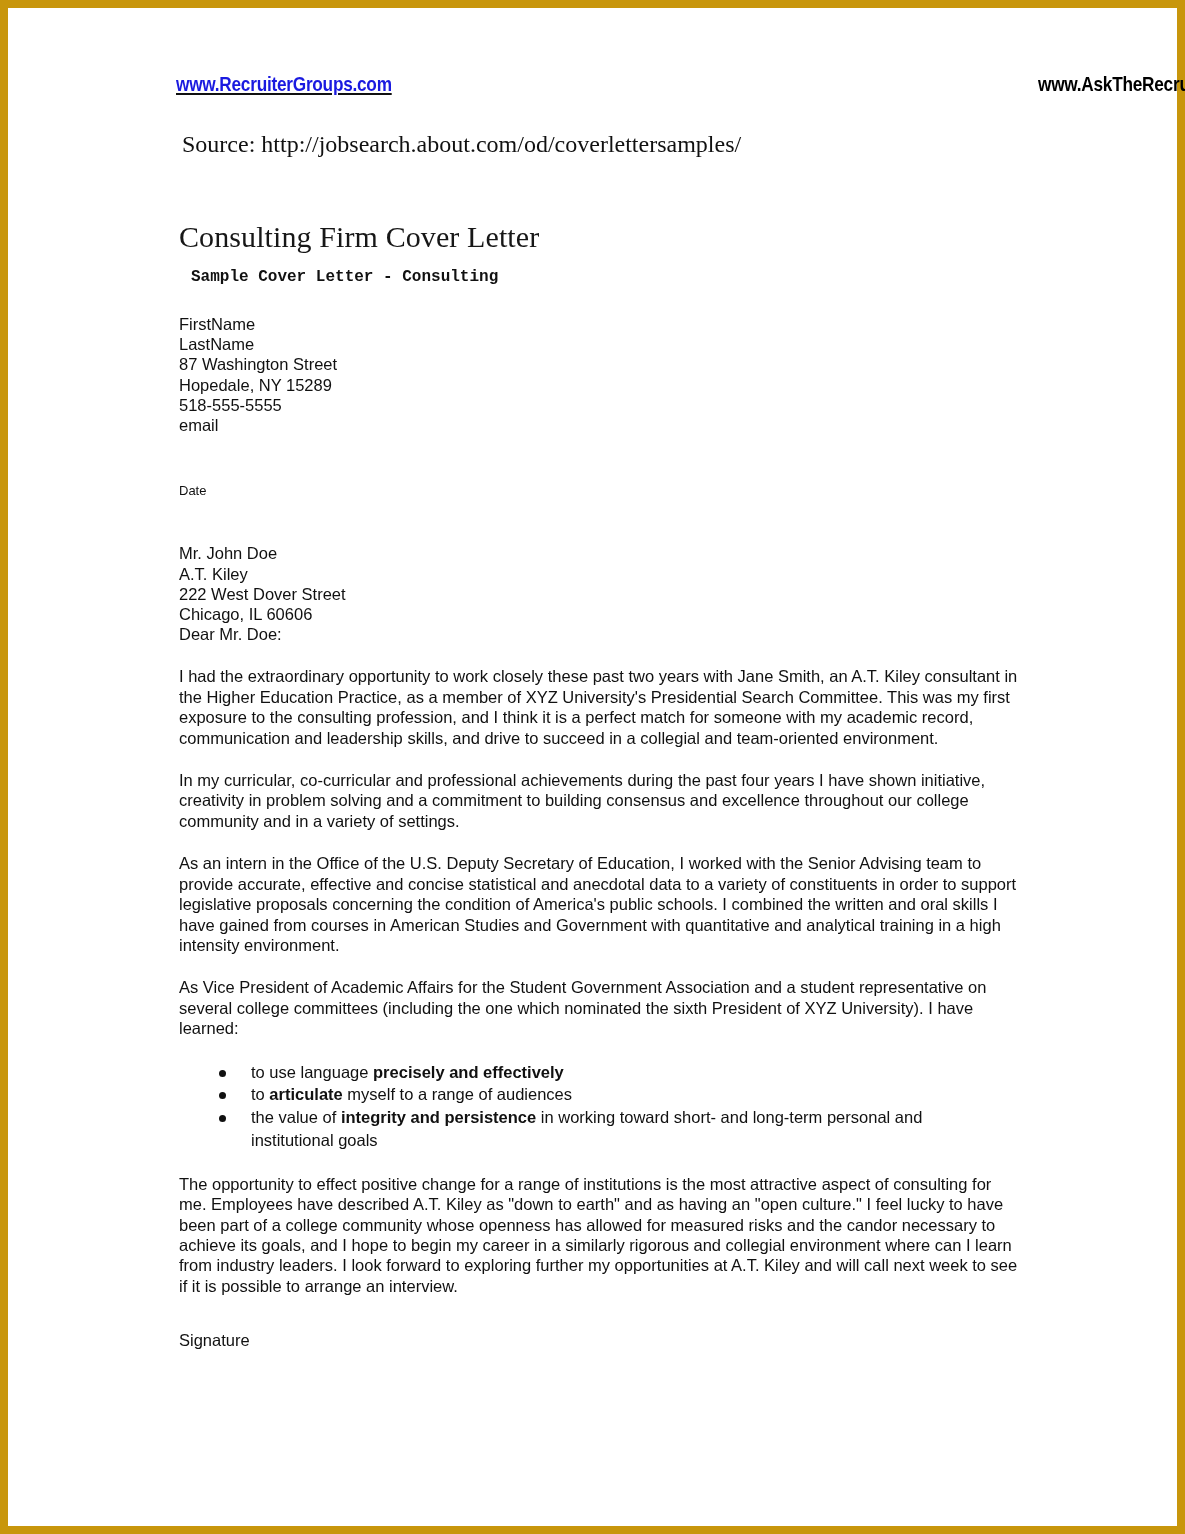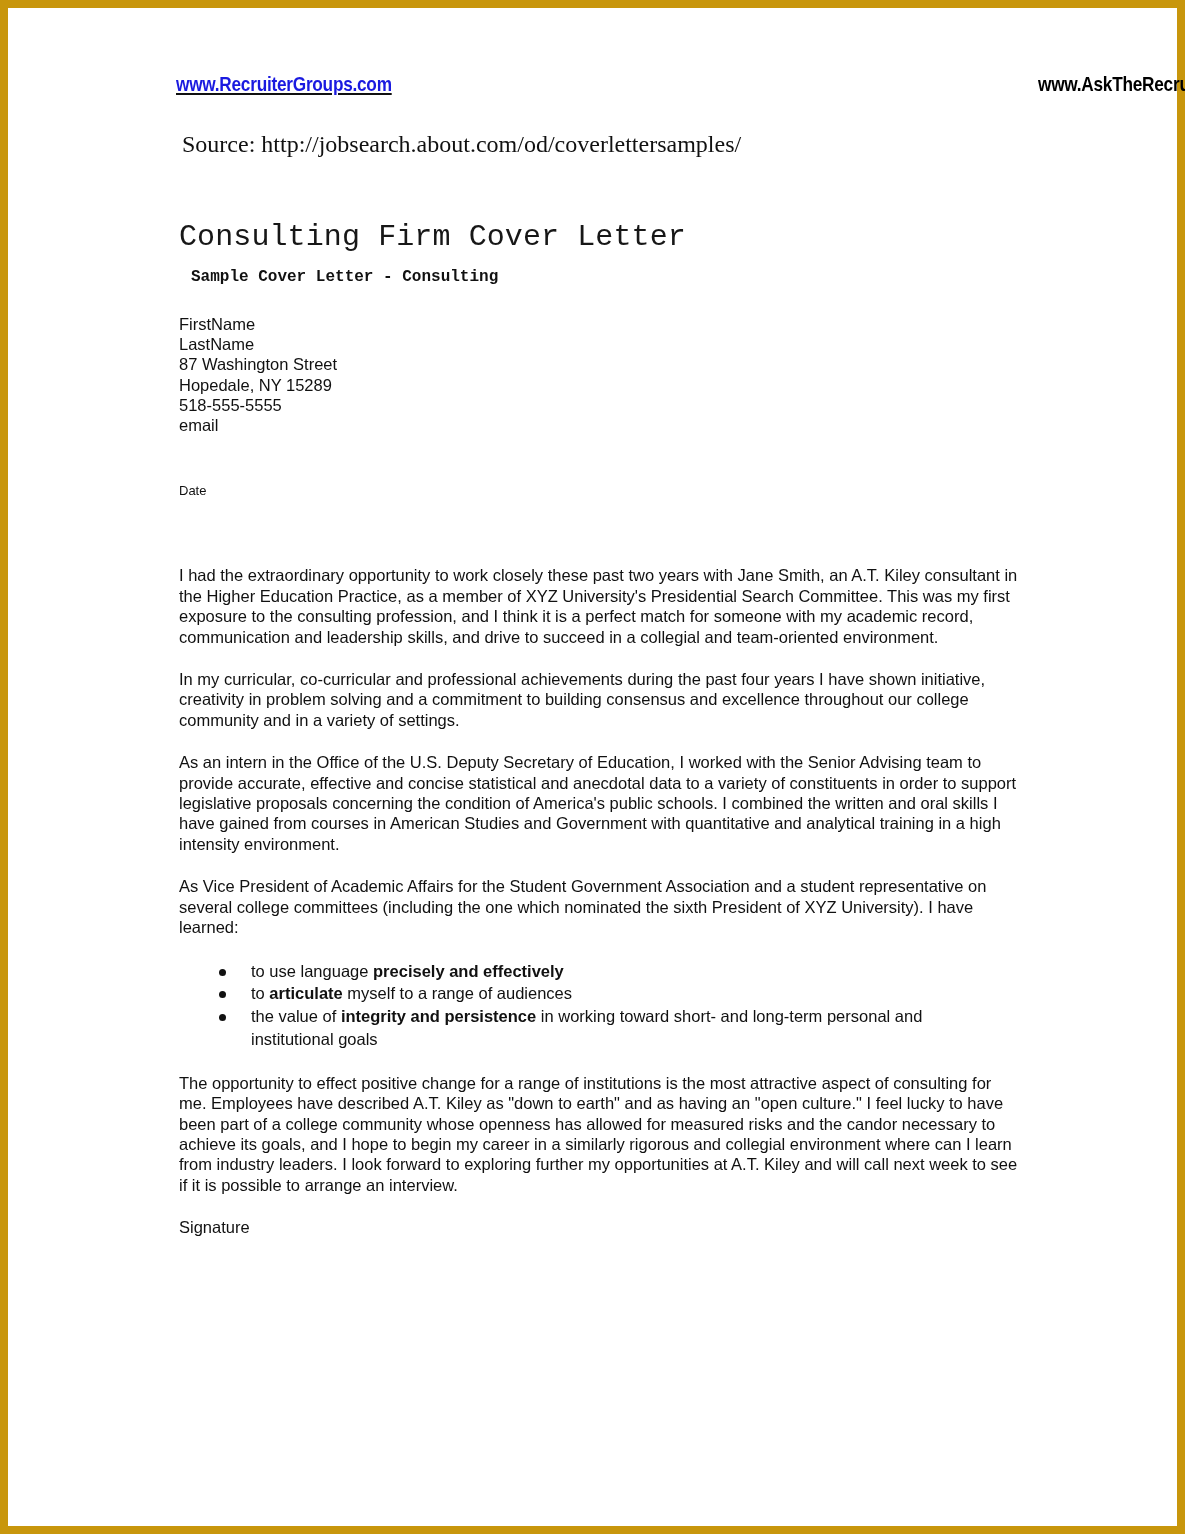--- a/index.html
+++ b/index.html
@@ -83,21 +83,21 @@
 
   
   .doc {
     position: absolute;
     left: 171px;
     top: 210px;
     width: 840px;
   }
 
   .doc-title {
-    font-family: Liberation Mono, monospace;
+    font-family: Liberation Serif, serif;
     font-weight: normal;
     font-size: 30px;
     line-height: 38px;
     margin: 0 0 10px 0;
     color: #171717;
     letter-spacing: 0.1px;
   }
 
   .doc-subtitle {
     font-family: Liberation Mono, monospace;
@@ -127,21 +127,21 @@
   }
 
   .para {
     font-size: 16.5px;
     line-height: 20.4px;
     color: #111111;
     margin: 0 0 22px 0;
     text-align: left;
     width: 840px;
   }
-  .para.last { margin-bottom: 0; }
+  .para.last { margin-bottom: 12px; }
 
   
   .bullets {
     list-style: none;
     margin: 0 0 22px 0;
     padding: 0;
     width: 790px;
   }
   .bullets li {
     position: relative;
@@ -195,20 +195,27 @@
         <span class="line">518-555-5555</span>
         <span class="line">email</span>
       </div>
 
       <div class="gap-lg"></div>
 
       <div class="date-line">Date</div>
 
       <div class="gap-md"></div>
 
+      <div class="addr-block">
+        <span class="line">Mr. John Doe</span>
+        <span class="line">A.T. Kiley</span>
+        <span class="line">222 West Dover Street</span>
+        <span class="line">Chicago, IL 60606</span>
+        <span class="line">Dear Mr. Doe:</span>
+      </div>
 
       <div class="gap-sm"></div>
 
       <p class="para">I had the extraordinary opportunity to work closely these past two years with Jane Smith, an A.T. Kiley consultant in the Higher Education Practice, as a member of XYZ University's Presidential Search Committee. This was my first exposure to the consulting profession, and I think it is a perfect match for someone with my academic record, communication and leadership skills, and drive to succeed in a collegial and team-oriented environment.</p>
       <p class="para">In my curricular, co-curricular and professional achievements during the past four years I have shown initiative, creativity in problem solving and a commitment to building consensus and excellence throughout our college community and in a variety of settings.</p>
       <p class="para">As an intern in the Office of the U.S. Deputy Secretary of Education, I worked with the Senior Advising team to provide accurate, effective and concise statistical and anecdotal data to a variety of constituents in order to support legislative proposals concerning the condition of America's public schools. I combined the written and oral skills I have gained from courses in American Studies and Government with quantitative and analytical training in a high intensity environment.</p>
       <p class="para">As Vice President of Academic Affairs for the Student Government Association and a student representative on several college committees (including the one which nominated the sixth President of XYZ University). I have learned:</p>
 
       <ul class="bullets">
         <li>

